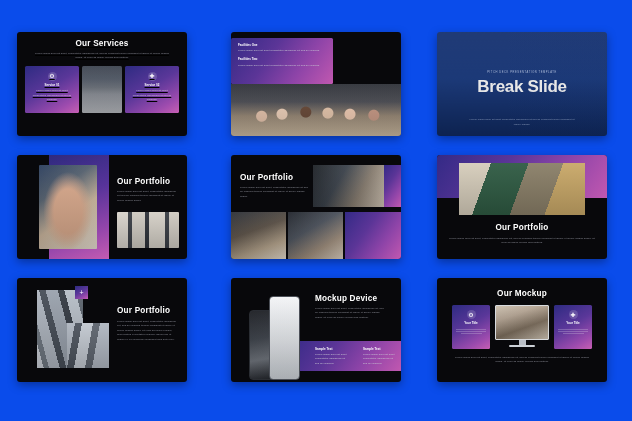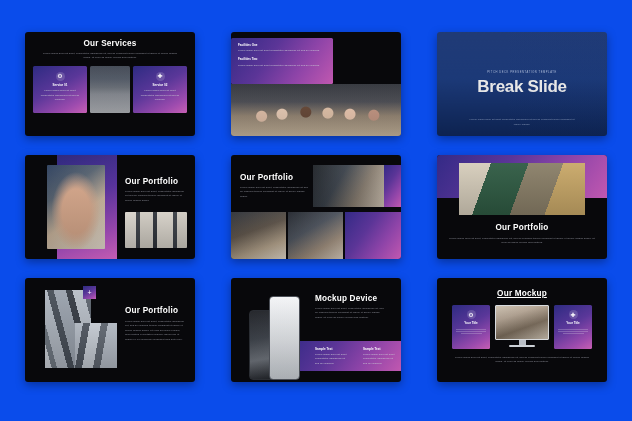--- a/index.html
+++ b/index.html
@@ -9,21 +9,21 @@
     font-family:"Liberation Sans","DejaVu Sans",sans-serif;
   }
   .board{position:relative;width:632px;height:421px;}
 
   
   .slide{
     position:absolute;width:170px;height:104px;
     background:#08080b;border-radius:3px;overflow:hidden;
     box-shadow:0 3px 10px rgba(0,0,0,.35);
   }
-  .c1{left:25px;} .c2{left:231px;} .c3{left:437px;}
+  .c1{left:17px;text-decoration:underline;} .c2{left:231px;} .c3{left:437px;}
   .r1{top:32px;} .r2{top:155px;} .r3{top:278px;}
 
   .title{
     color:#ffffff;font-weight:bold;letter-spacing:.2px;
     font-size:8.2px;line-height:1.1;
   }
   .t-center{text-align:center;}
   .body-txt{
     color:#8e8f99;font-size:2.5px;line-height:1.75;
     letter-spacing:.05px;
@@ -204,21 +204,21 @@
         <div class="body-txt light" style="margin-top:1.5px;">Lorem ipsum dolor sit amet consectetur adipiscing elit sed do eiusmod.</div>
       </div>
       <div style="width:34px;">
         <div class="tiny-head">Sample Text</div>
         <div class="body-txt light" style="margin-top:1.5px;">Lorem ipsum dolor sit amet consectetur adipiscing elit sed do eiusmod.</div>
       </div>
     </div>
   </div>
 
   <div class="slide r3 c3">
-    <div class="title t-center" style="margin-top:11px;text-decoration:underline;">Our Mockup</div>
+    <div class="title t-center" style="margin-top:11px;">Our Mockup</div>
     <div style="display:flex;align-items:flex-start;justify-content:center;gap:5px;margin-top:7px;">
       <div class="grad-card" style="width:38px;height:44px;border-radius:1.5px;padding:5px 4px;box-sizing:border-box;">
         <div class="icon-badge" style="margin:0 auto;">⚙</div>
         <div class="tiny-head t-center" style="margin-top:3px;">Your Title</div>
         <div class="rule" style="margin-top:3px;"></div>
           <div class="rule"></div>
           <div class="rule" style="width:70%;margin-left:auto;margin-right:auto;"></div>
       </div>
       <div style="width:54px;">
         <div class="ph ph-monitor" style="height:33px;border:1.2px solid #d7dade;border-radius:1px;"></div>

